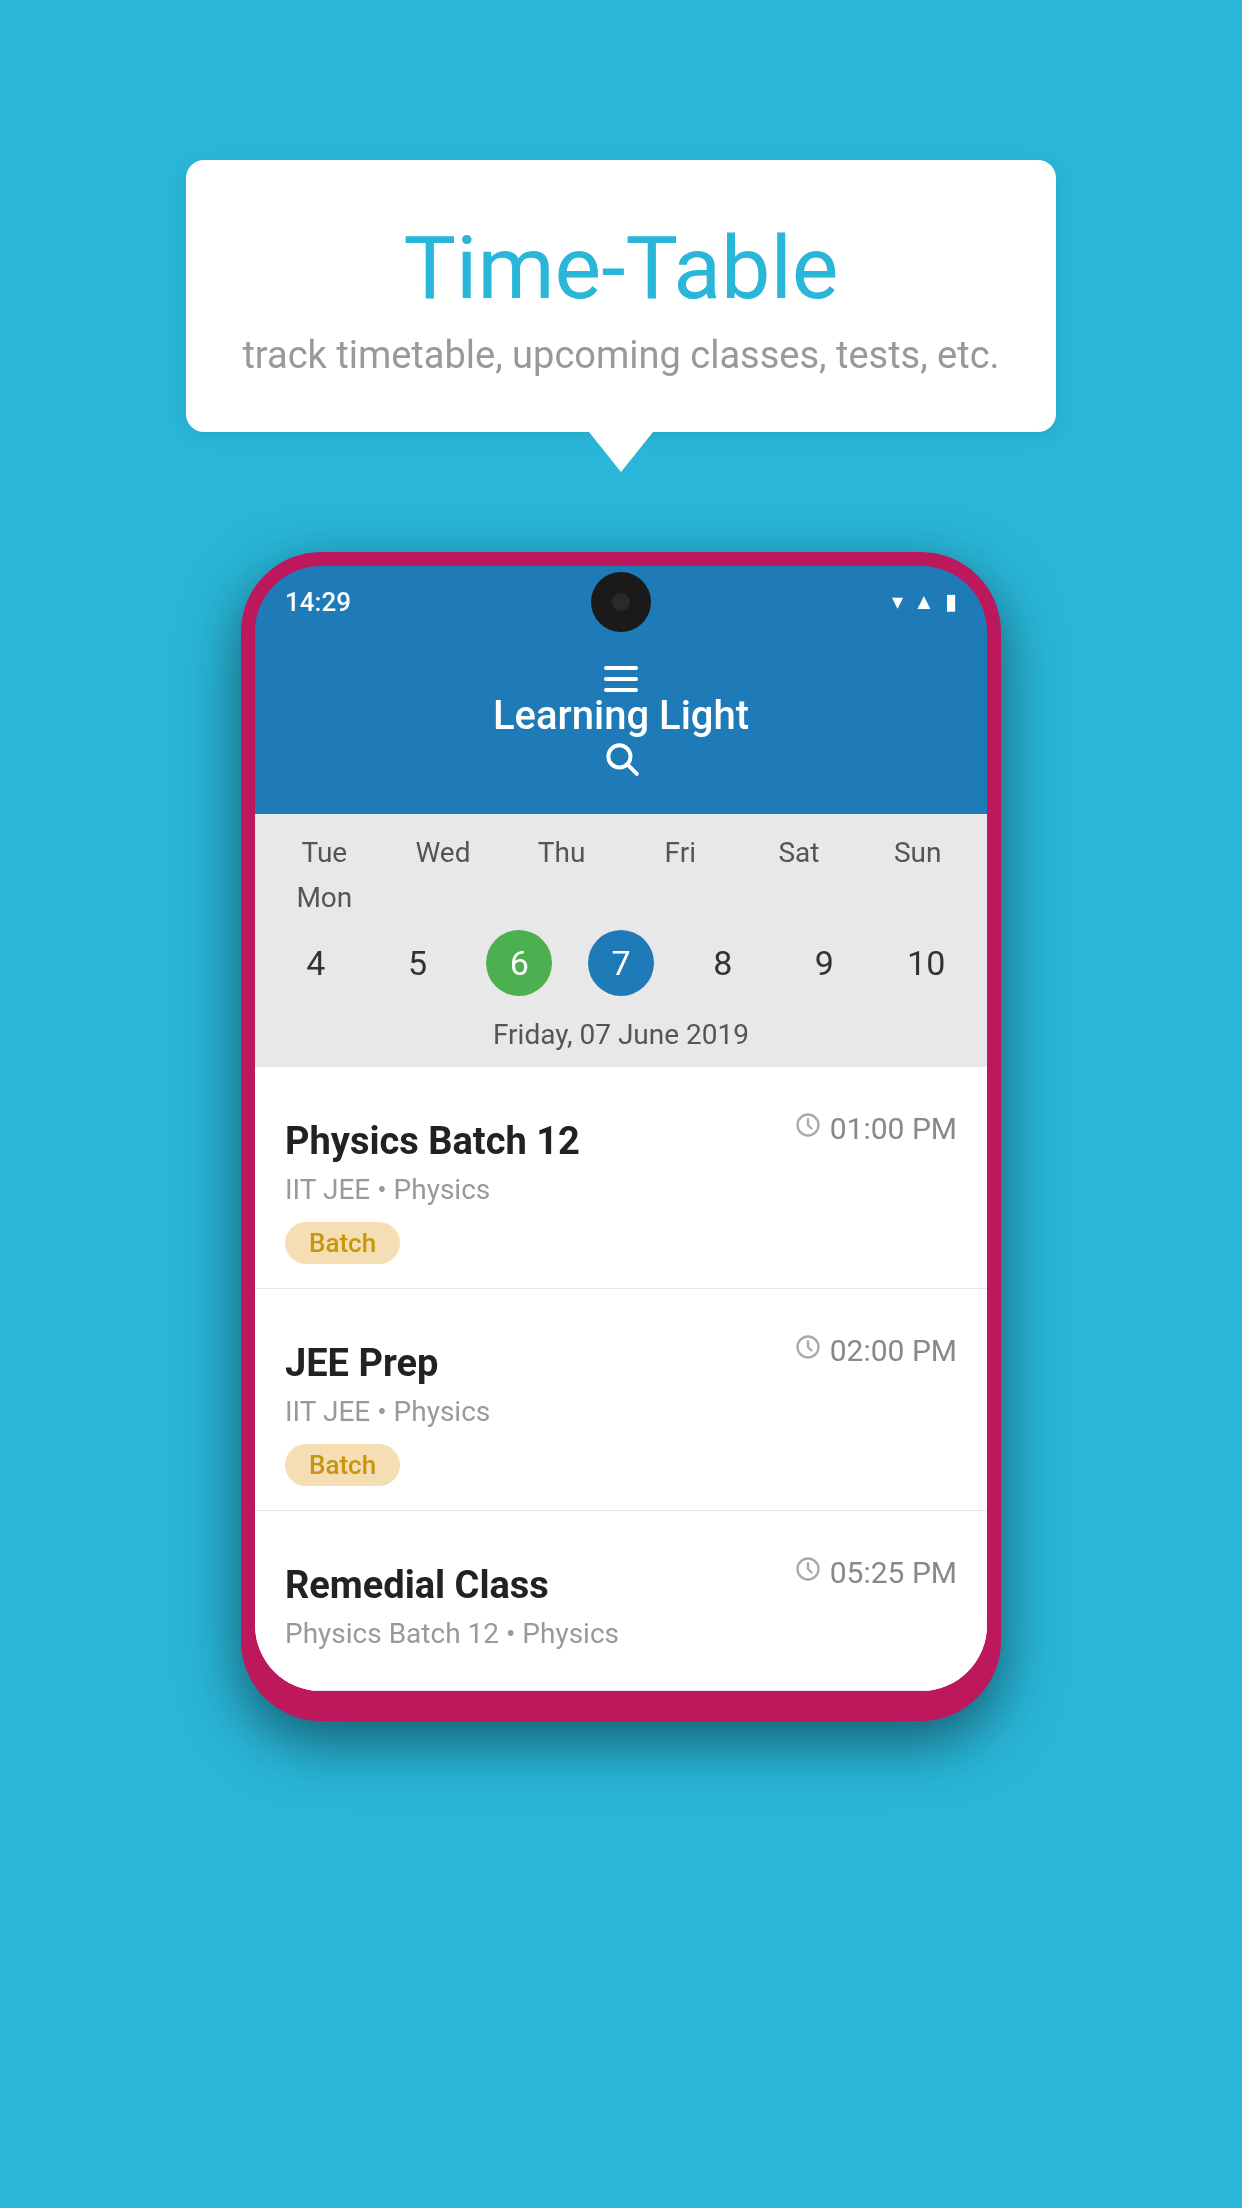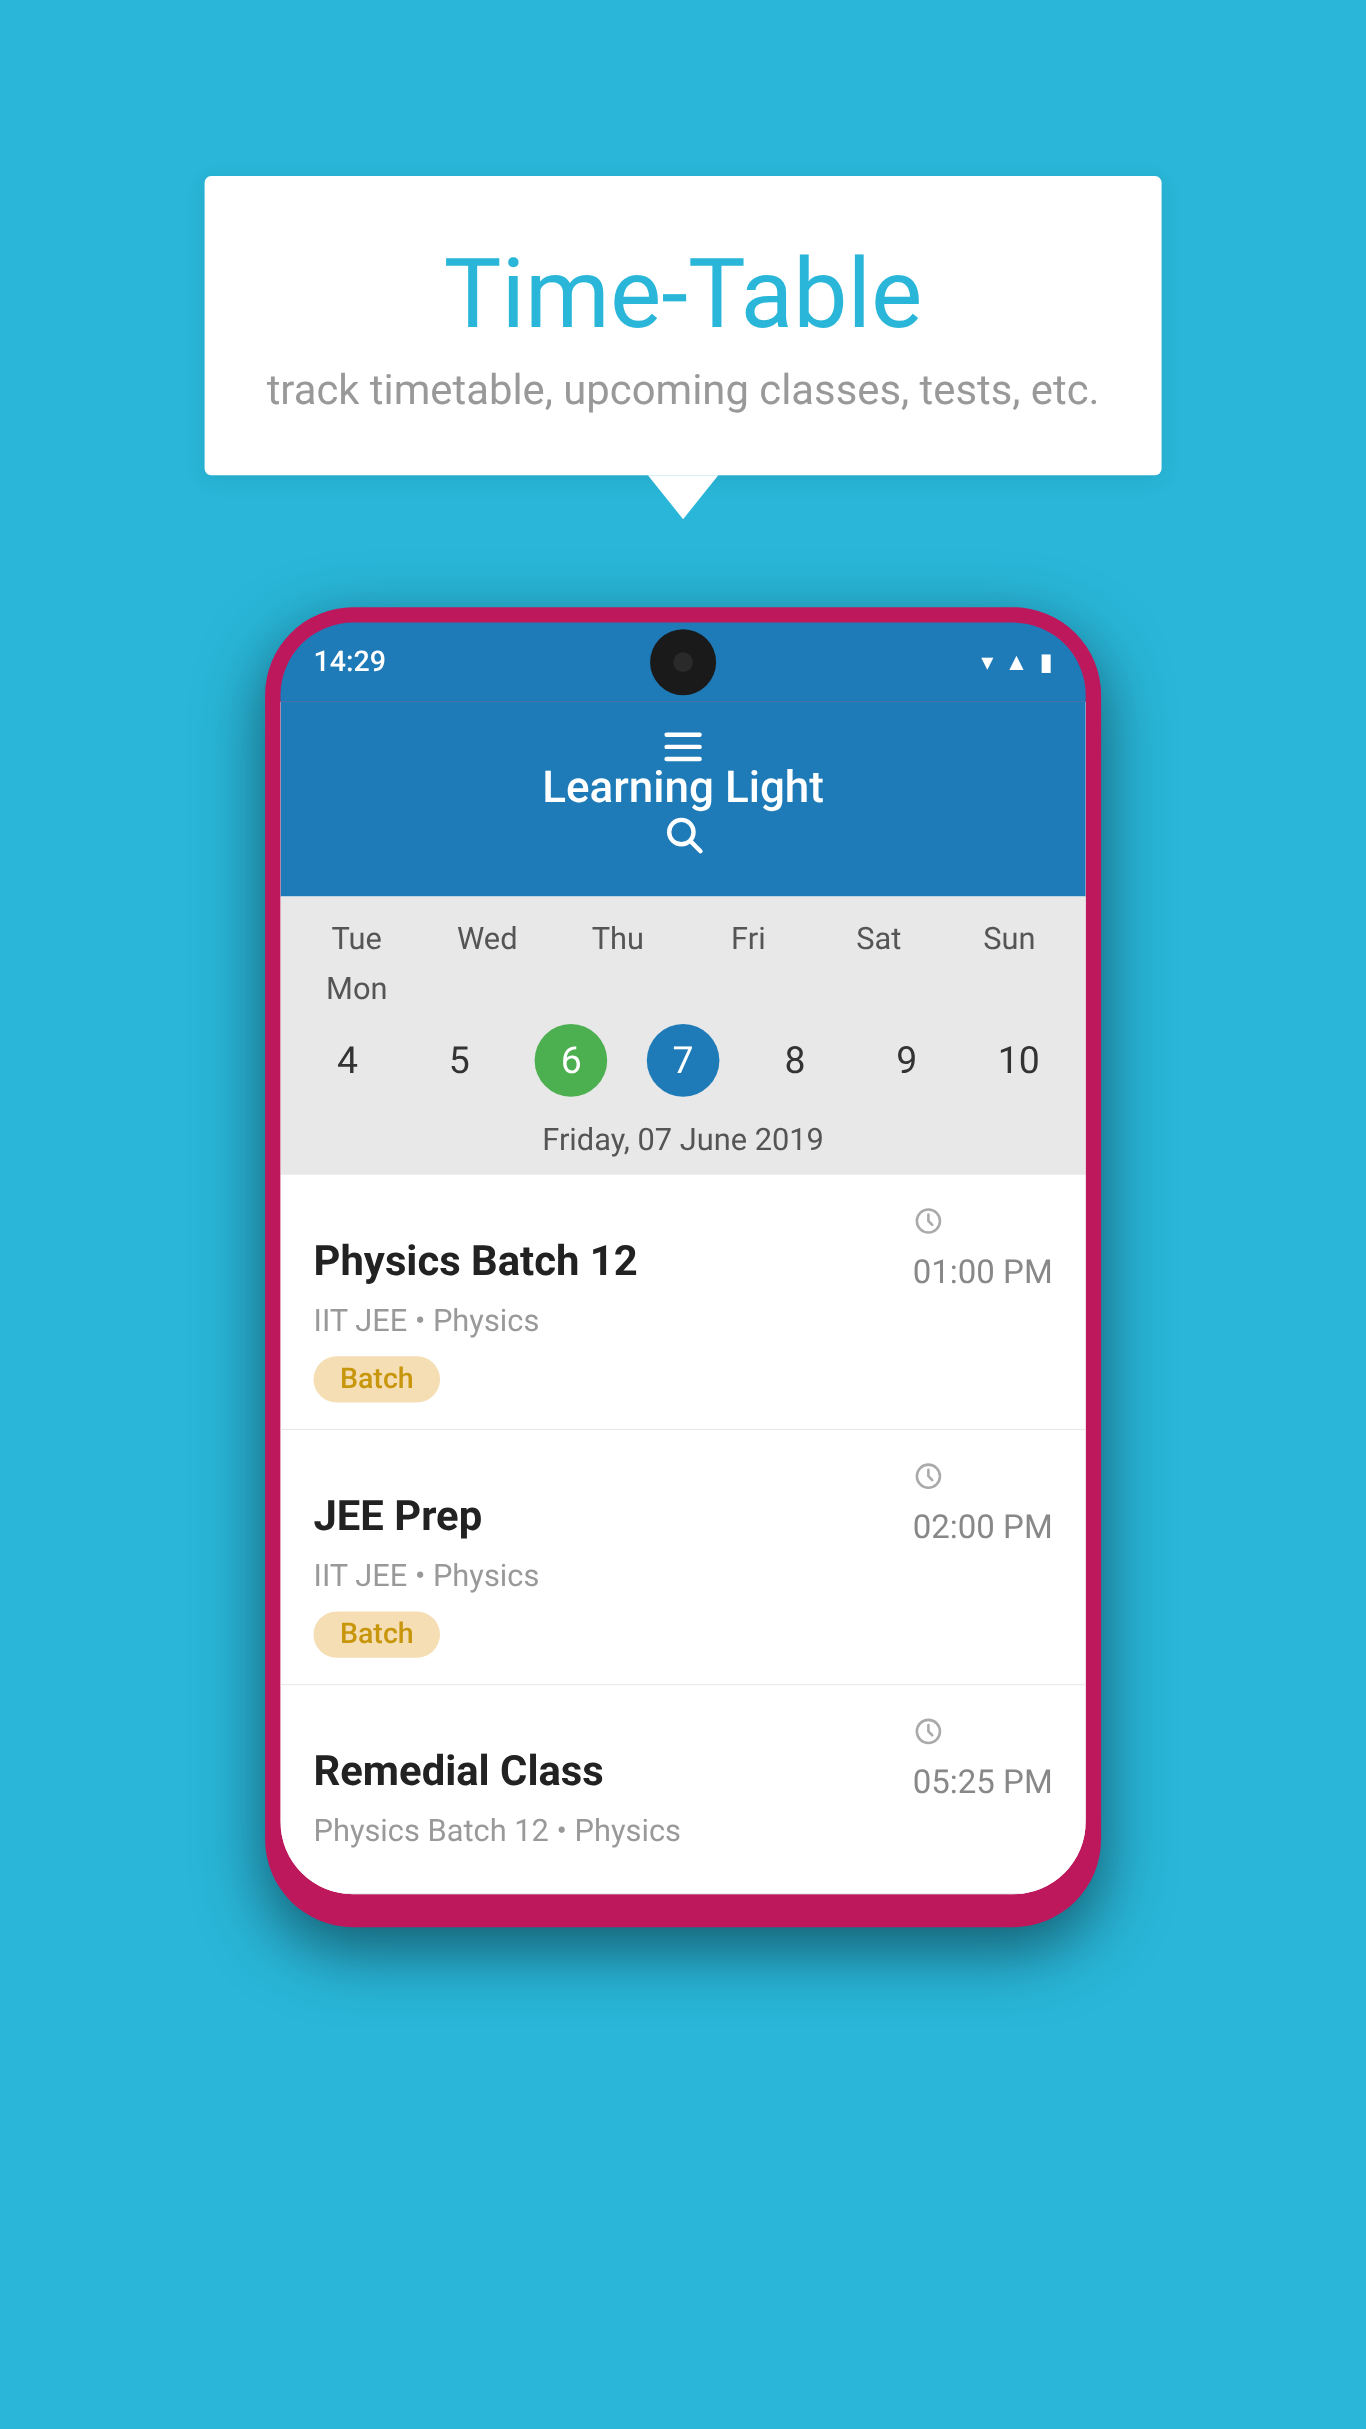--- a/index.html
+++ b/index.html
@@ -18,21 +18,21 @@
 
     
     .speech-bubble-container {
       margin-top: 160px;
       width: 870px;
       position: relative;
     }
 
     .speech-bubble {
       background: #fff;
-      border-radius: 6px;
+      border-radius: 18px;
       padding: 60px 52px 55px;
       text-align: center;
       box-shadow: 0 4px 20px rgba(0,0,0,0.08);
     }
 
     .speech-bubble-tail {
       width: 0;
       height: 0;
       border-left: 32px solid transparent;
       border-right: 32px solid transparent;
@@ -242,25 +242,24 @@
 
     .schedule-item-title {
       font-size: 38px;
       font-weight: 700;
       color: #222;
       margin-top: 24px;
     }
 
     .schedule-item-time {
       display: flex;
-      align-items: flex-start;
+      align-items: center;
       gap: 8px;
       color: #888;
       font-size: 30px;
-      flex-direction: column;
     }
 
     .clock-icon-small {
       font-size: 28px;
       color: #aaa;
     }
 
     .schedule-item-subtitle {
       font-size: 28px;
       color: #999;

